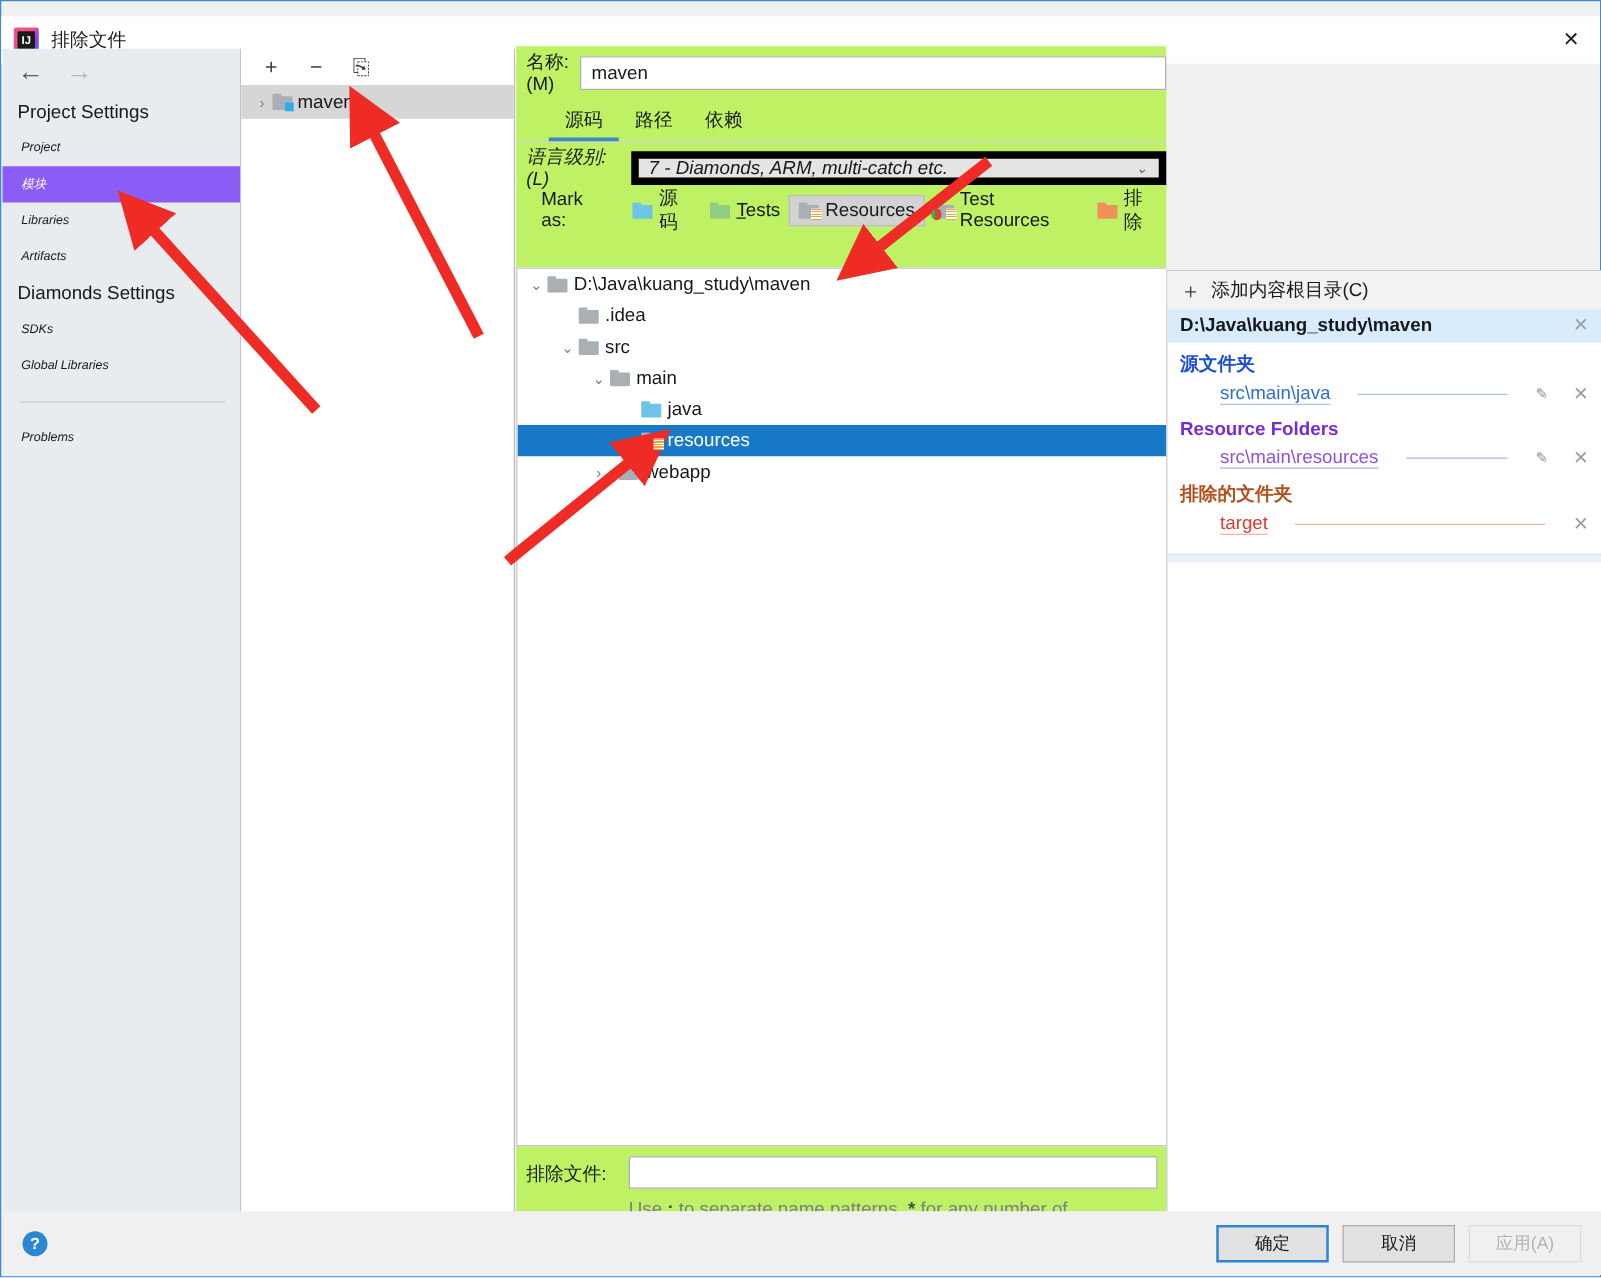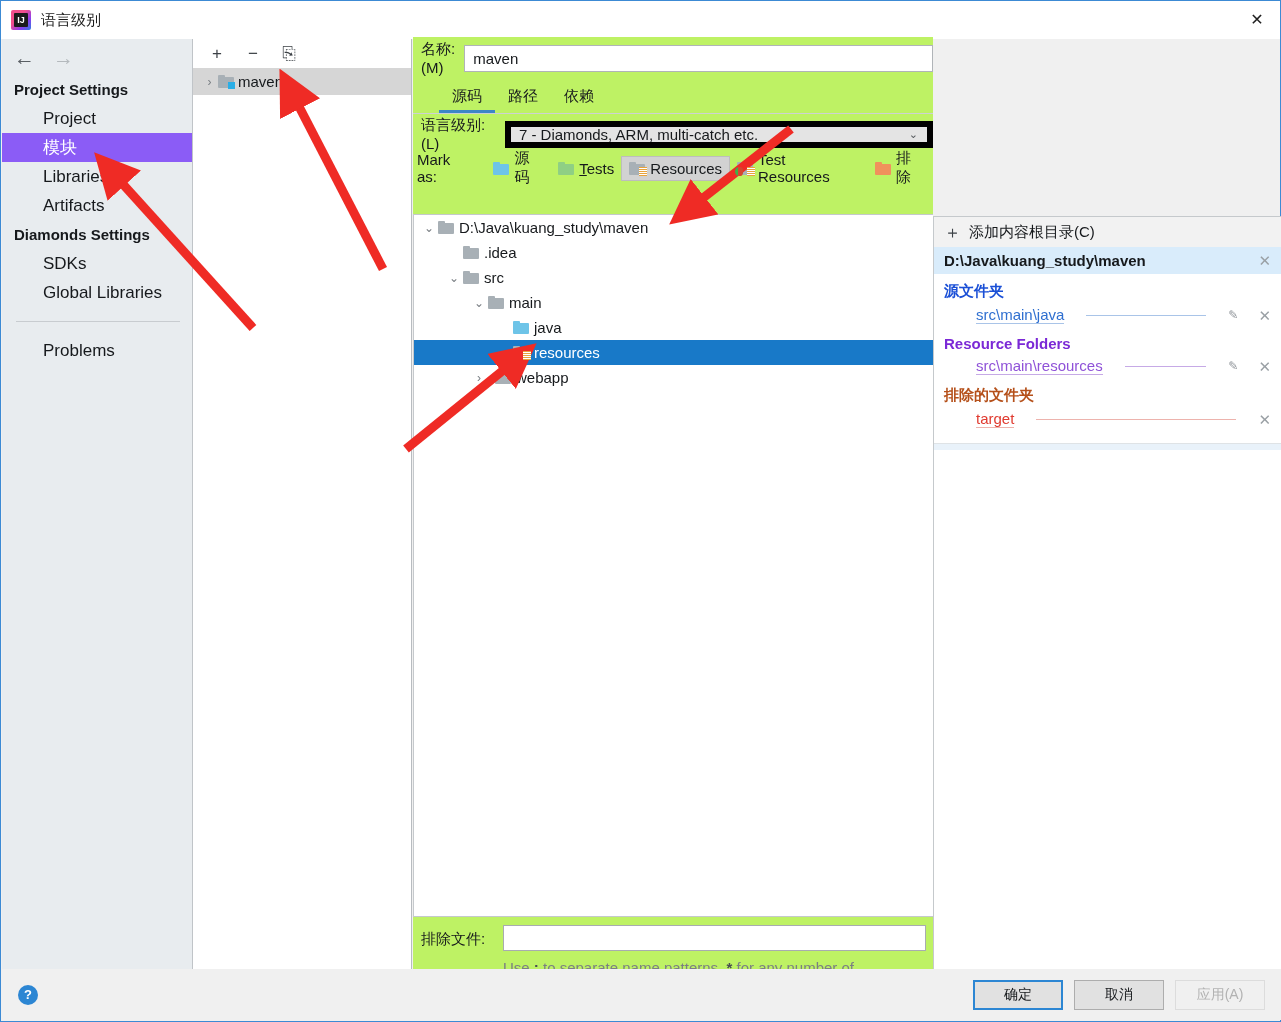--- a/index.html
+++ b/index.html
@@ -11,21 +11,21 @@
   }
   #app {
     position: relative;
     width: 1281px; height: 1022px;
     border: 1px solid #3c8ad4;
     background: #f0f0f0;
   }
 
   
   #titlebar {
-    position: absolute; left: 0; top: 0; width: 1279px; height: 38px;
+    position: absolute; left: 0; top: 12px; width: 1279px; height: 38px;
     background: #ffffff;
     display: flex; align-items: center;
   }
   .ij-logo {
     width: 20px; height: 20px; margin-left: 10px; flex: 0 0 auto;
     position: relative; border-radius: 2px;
     background: linear-gradient(135deg,#f24f8c 0%,#f24f8c 38%,#8a3df0 70%,#2f7fe0 100%);
   }
   .ij-logo::after {
     content: ""; position: absolute; left: 3px; top: 3px; width: 14px; height: 14px;
@@ -53,26 +53,26 @@
     border-right: 1px solid #c0c4c8;
   }
   #nav-arrows {
     height: 36px; display: flex; align-items: center; padding-left: 12px; gap: 18px;
   }
   .nav-arrow { font-size: 21px; line-height: 1; cursor: pointer; }
   .nav-arrow.back { color: #5a5f64; }
   .nav-arrow.fwd  { color: #b4b9bd; }
 
   .sb-group {
-    font-size: 15px; font-weight: bold; color: #16191c;
+    font-size: 15px; font-weight: normal; color: #16191c;
     padding: 4px 0 4px 12px; height: 29px; line-height: 21px;
   }
   .sb-item {
-    font-size: 17px; color: #16191c; height: 29px; line-height: 29px;
-    padding-left: 41px; cursor: pointer;
+    font-size: 10px; color: #16191c; height: 29px; line-height: 29px;
+    padding-left: 15px; cursor: pointer; font-style: italic;
   }
   .sb-item.selected { background: #8b5cf6; color: #ffffff; }
   .sb-sep {
     height: 1px; background: #c8ccd0; margin: 14px 12px 14px 14px;
   }
 
   
   #modules {
     position: absolute; left: 192px; top: 38px; width: 219px; height: 932px;
     background: #ffffff; border-right: 1px solid #b8bcc0;
@@ -143,33 +143,33 @@
     position: relative;
   }
   .tab.active::after {
     content: ""; position: absolute; left: 0; right: 0; bottom: 0; height: 3px;
     background: #3d86c6;
   }
   #tabs-underline {
     height: 1px; background: #cdd1d4; margin: 0 0 0 0; width: 100%;
   }
   #lang-row {
-    display: flex; align-items: center; height: 40px; padding-left: 8px;
+    display: flex; align-items: center; height: 40px; padding-left: 8px; font-style: italic;
   }
   #lang-label { font-size: 15px; color: #16191c; }
   #lang-select {
     margin-left: 8px; width: 485px; height: 27px;
     background: #e4e4e4; border: 6px solid #000000;
     display: flex; align-items: center; padding: 0 8px;
     font-size: 15px; color: #16191c; cursor: pointer; position: relative;
   }
   #lang-select .chev { position: absolute; right: 9px; color: #55595d; font-size: 11px; }
 
   #markas-row {
-    display: flex; align-items: center; height: 28px; padding-left: 4px; gap: 0px;
+    display: flex; align-items: center; height: 28px; padding-left: 20px; gap: 0px;
   }
   #markas-label { font-size: 15px; color: #16191c; margin-right: 12px; }
   .mark-btn {
     display: flex; align-items: center; gap: 5px; height: 25px;
     padding: 0 7px; cursor: pointer; font-size: 15px; color: #16191c;
   }
   .mark-btn.pressed { background: #d2d2d2; border: 1px solid #bdbdbd; }
   .mark-btn u { text-decoration: underline; }
 
   
@@ -262,21 +262,21 @@
 </style>
 </head>
 <body>
 
 <div id="app">
 
   <div id="titlebar">
     <div class="ij-logo">
       <span class="ij-text">IJ</span>
     </div>
-    <div id="title-text">语言级别</div>
+    <div id="title-text">排除文件</div>
     <div id="close-btn">✕</div>
   </div>
 
   <div id="sidebar">
     <div id="nav-arrows">
       <span class="nav-arrow back">←</span>
       <span class="nav-arrow fwd">→</span>
     </div>
 
     <div class="sb-group">Project Settings</div>

